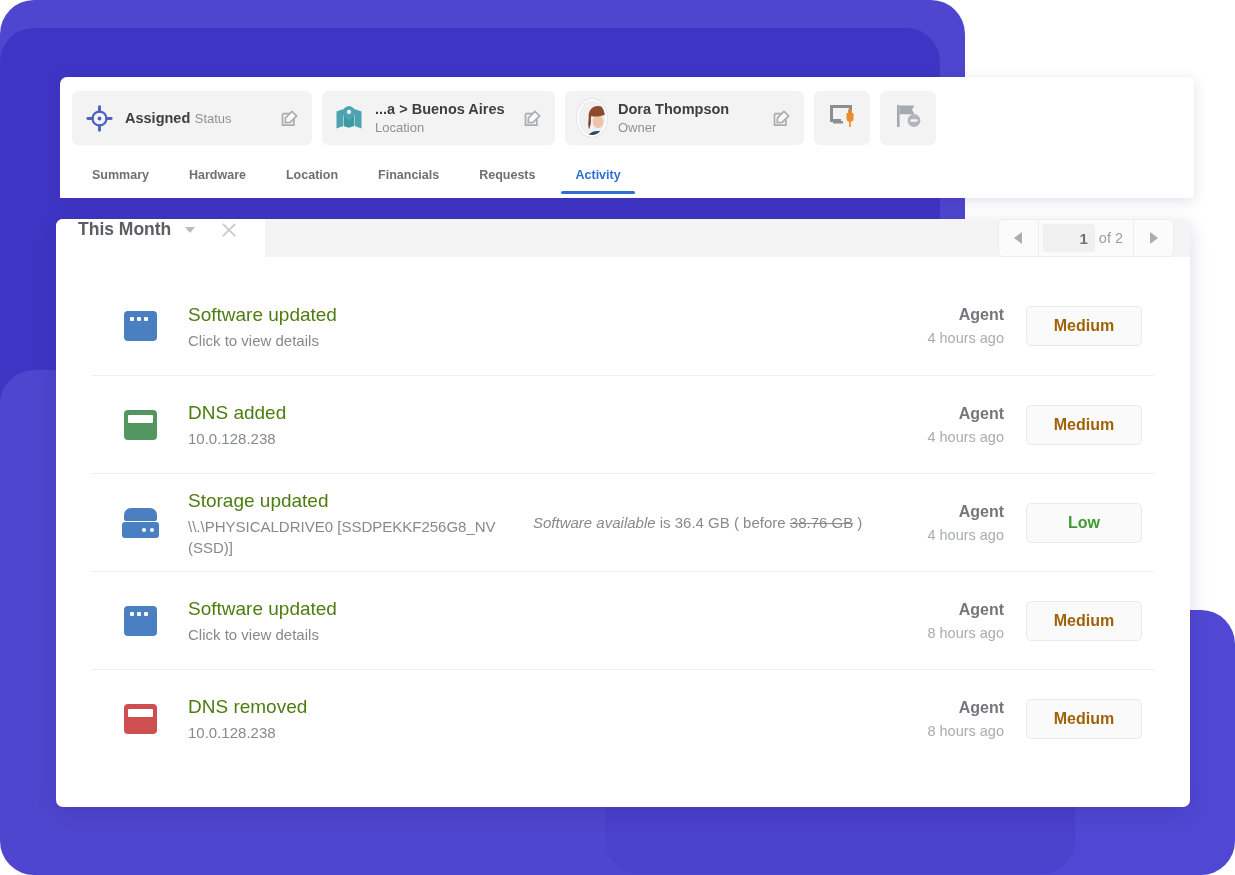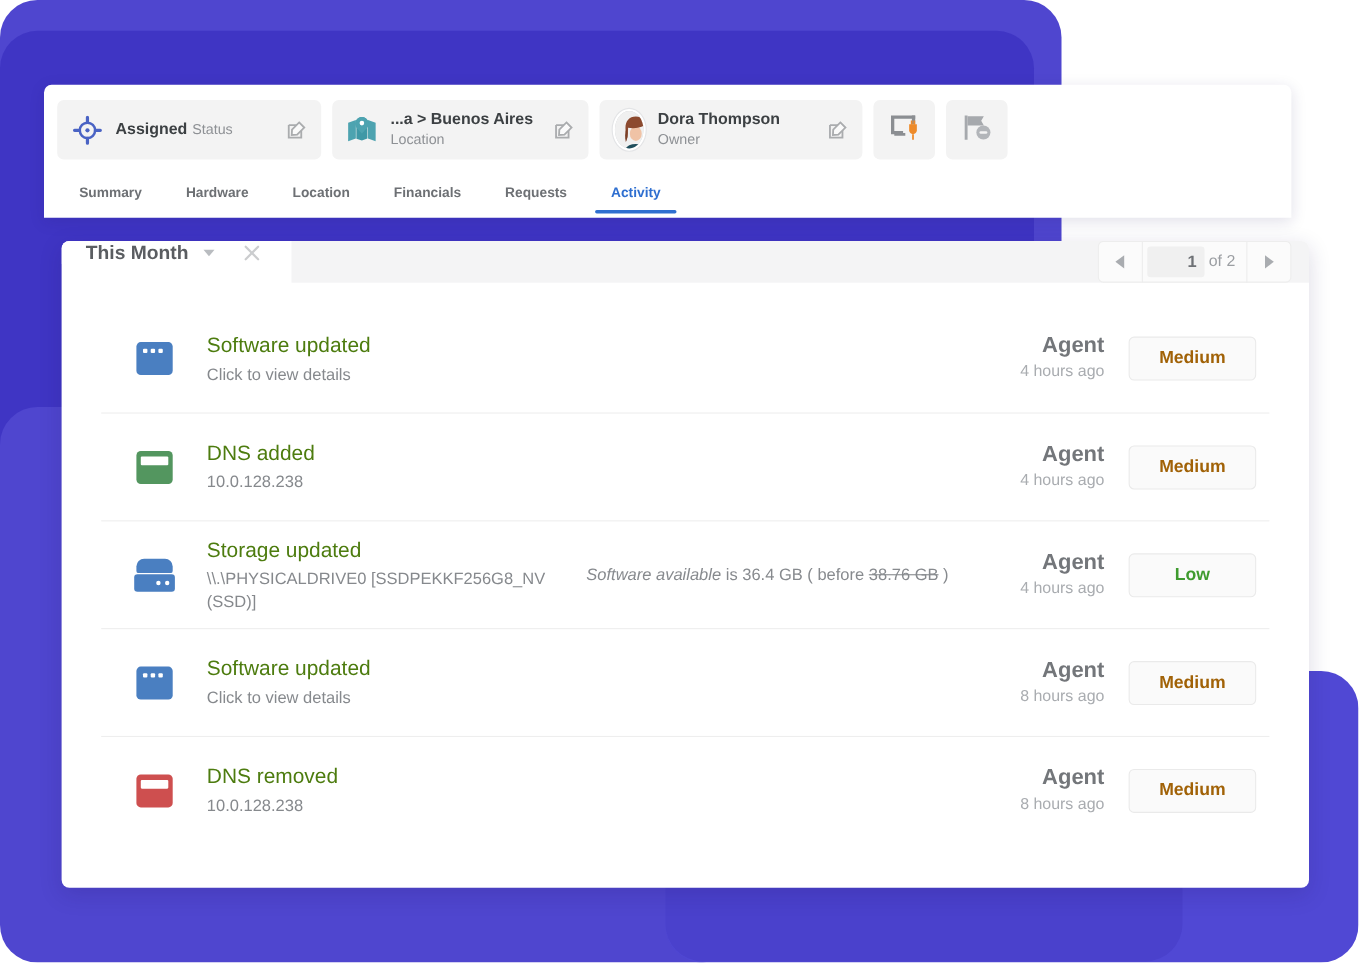--- a/index.html
+++ b/index.html
@@ -14,21 +14,21 @@
   
   .bg-shape { position: absolute; border-radius: 34px; }
   .bg-top-left  { left: 0px;   top: 0px;   width: 965px;  height: 500px; background: #4f46cf; }
   .bg-mid       { left: 0px;   top: 28px;  width: 940px;  height: 462px; background: #3f35c4; }
   .bg-bottom    { left: 0px;   top: 370px; width: 670px;  height: 505px; background: #4f46cf; }
   .bg-right     { left: 605px; top: 610px; width: 630px;  height: 265px; background: #5048d4; }
   .bg-right2    { left: 605px; top: 612px; width: 470px;  height: 262px; background: #4a41cc; }
 
   
   .header-card {
-    position: absolute; left: 40px; top: 77px;
+    position: absolute; left: 60px; top: 77px;
     width: 1134px; height: 121px;
     background: #ffffff;
     border-radius: 7px 7px 0 0;
     box-shadow: 0 3px 14px rgba(30,20,90,.13);
     overflow: hidden;
   }
   .toolbar {
     display: flex; align-items: center;
     padding: 14px 12px 0 12px;
     gap: 10px;
@@ -158,21 +158,21 @@
 
   .row-main { flex: 1 1 auto; display: flex; align-items: center; min-width: 0; }
   .row-text { flex: 0 0 auto; width: 345px; padding-right: 14px; }
   .row-title { font-size: 19px; color: #4d7c0f; line-height: 25px; }
   .row-sub { font-size: 15px; color: #86898d; line-height: 21px; margin-top: 3px; word-break: break-word; }
   .row-detail { flex: 1 1 auto; font-size: 15px; color: #878a8e; line-height: 22px; padding-right: 20px; }
   .row-detail i { font-style: italic; }
   .row-detail s { text-decoration: line-through; }
 
   .row-meta { flex: 0 0 auto; width: 120px; text-align: right; padding-right: 22px; }
-  .meta-actor { font-size: 20px; font-weight: bold; color: #73767a; line-height: 21px; }
+  .meta-actor { font-size: 16px; font-weight: bold; color: #73767a; line-height: 21px; }
   .meta-time { font-size: 14.5px; color: #a9acb0; line-height: 20px; margin-top: 3px; }
 
   .row-badge { flex: 0 0 auto; width: 128px; display: flex; justify-content: flex-start; }
   .badge {
     width: 116px; height: 40px;
     background: #fafafa; border: 1px solid #eaeaea; border-radius: 5px;
     display: flex; align-items: center; justify-content: center;
     font-size: 16px; font-weight: bold;
   }
   .badge-medium { color: #a16207; }

